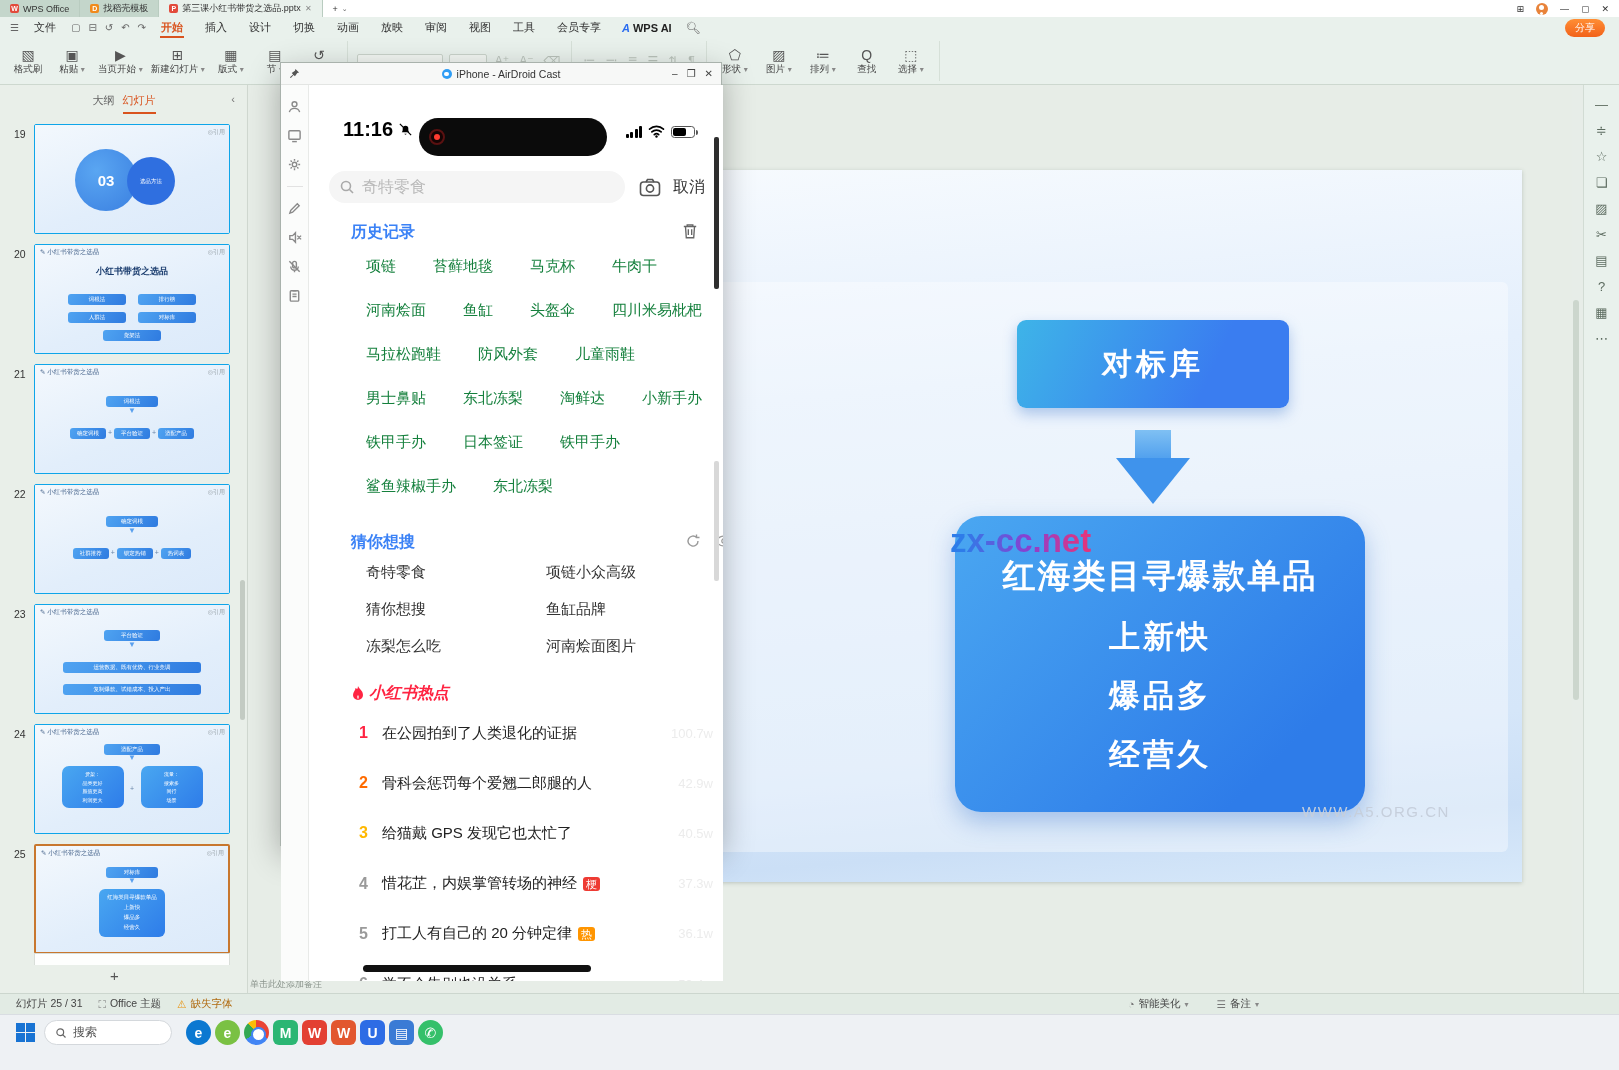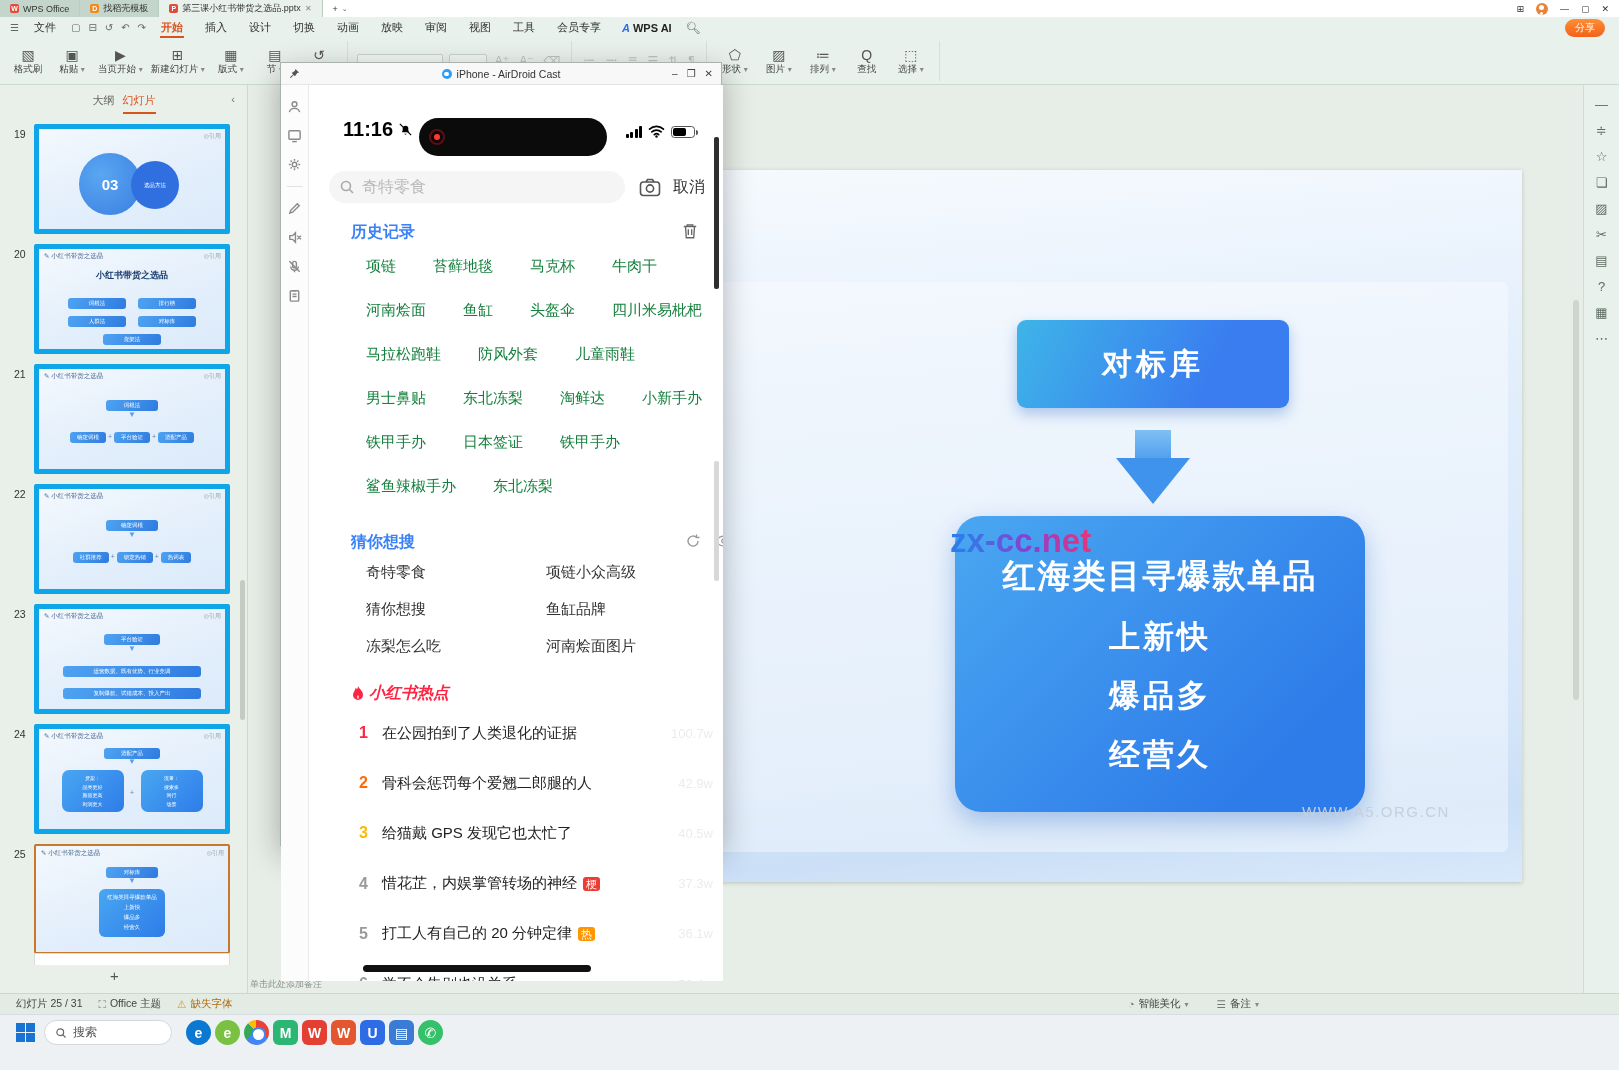--- a/index.html
+++ b/index.html
@@ -45,21 +45,21 @@
   #canvas-scroll { left:1572px; top:85px; width:8px; height:908px; }
   #canvas-scroll .thumb { position:absolute; left:1px; top:215px; width:6px; height:400px; border-radius:3px; background:#ccd6cd; }
 
   
   #leftpanel { left:0; top:85px; width:248px; height:908px; background:#e9efe9; border-right:1px solid #d0d8d0; }
   #panel-tabs { position:absolute; left:0; top:8px; width:248px; text-align:center; font-size:11px; color:#666; }
   #panel-tabs .pt { margin:0 4px; padding-bottom:4px; display:inline-block; }
   #panel-tabs .pt.active { color:#d9531e; border-bottom:2px solid #d9531e; }
   #panel-collapse { position:absolute; right:12px; top:8px; color:#777; font-size:11px; }
   .thumb-num { position:absolute; left:14px; width:20px; font-size:10.5px; color:#333; }
-  .thumb-card { position:absolute; left:34px; width:196px; height:110px; background:#fdfefd; border:5px solid #0ea5e9; border-radius:2px; overflow:hidden; }
+  .thumb-card { position:absolute; left:34px; width:196px; height:110px; background:#fdfefd; border:1px solid #0ea5e9; border-radius:2px; overflow:hidden; }
   .thumb-card.selected { border:2px solid #c8772e; }
   .thumb-head { position:absolute; left:5px; top:3px; font-size:6.5px; color:#44628a; white-space:nowrap; }
   .thumb-flag { position:absolute; right:4px; top:3px; font-size:6px; color:#9aa4ab; }
   .t-bg { position:absolute; inset:0; background:linear-gradient(160deg,#f3f8fd 0%,#e2eefb 60%,#dceafa 100%); }
   .chip { background:linear-gradient(120deg,#4fa3f1,#2f7be0); color:#fff; border-radius:3px; font-size:5.5px; padding:2px 7px; white-space:nowrap; display:inline-block; text-align:center; }
   .t-center { position:absolute; left:0; right:0; text-align:center; }
   .t-arrow { color:#5aa0ee; font-size:8px; line-height:8px; }
   .t-plus { color:#6a86a8; font-size:7px; margin:0 2px; }
   .venn-c { position:absolute; border-radius:50%; color:#fff; display:flex; align-items:center; justify-content:center; }
   .t-bigbox { display:inline-block; background:linear-gradient(135deg,#49a7f1,#2e7ce9); color:#fff; border-radius:6px; font-size:5.5px; line-height:1.8; padding:4px 8px; }

